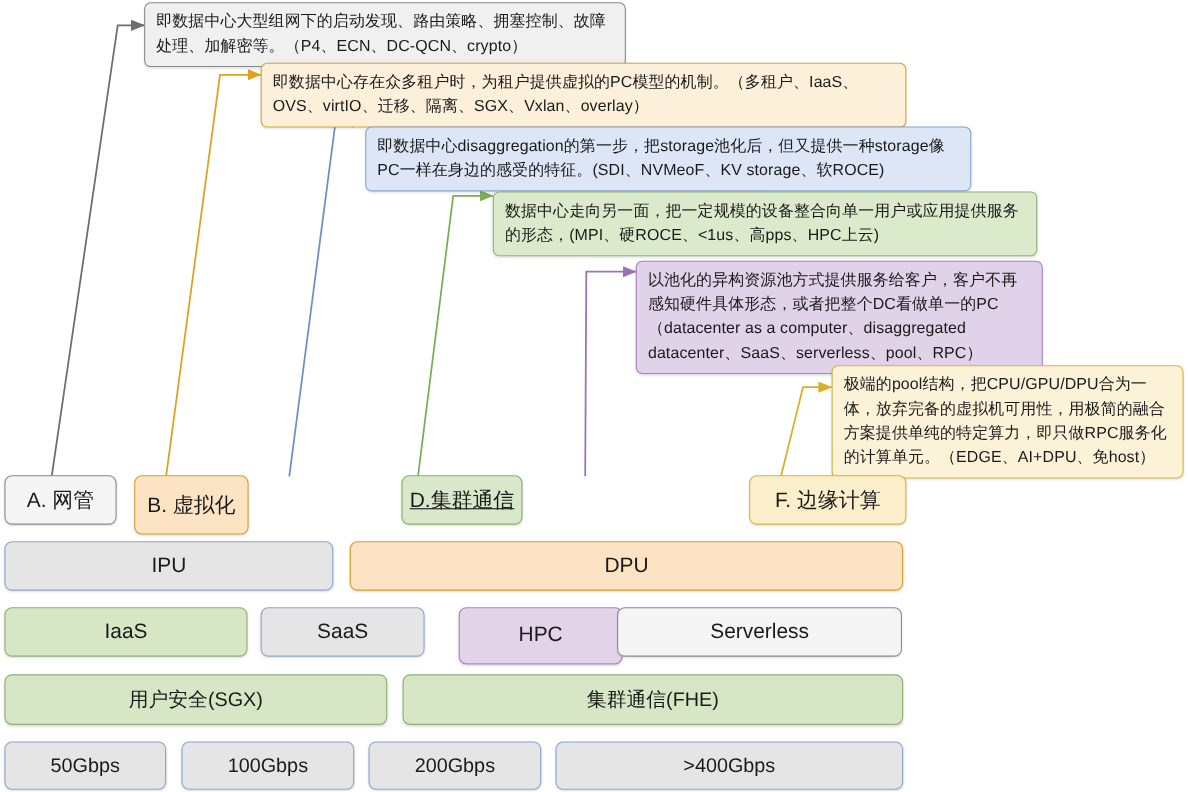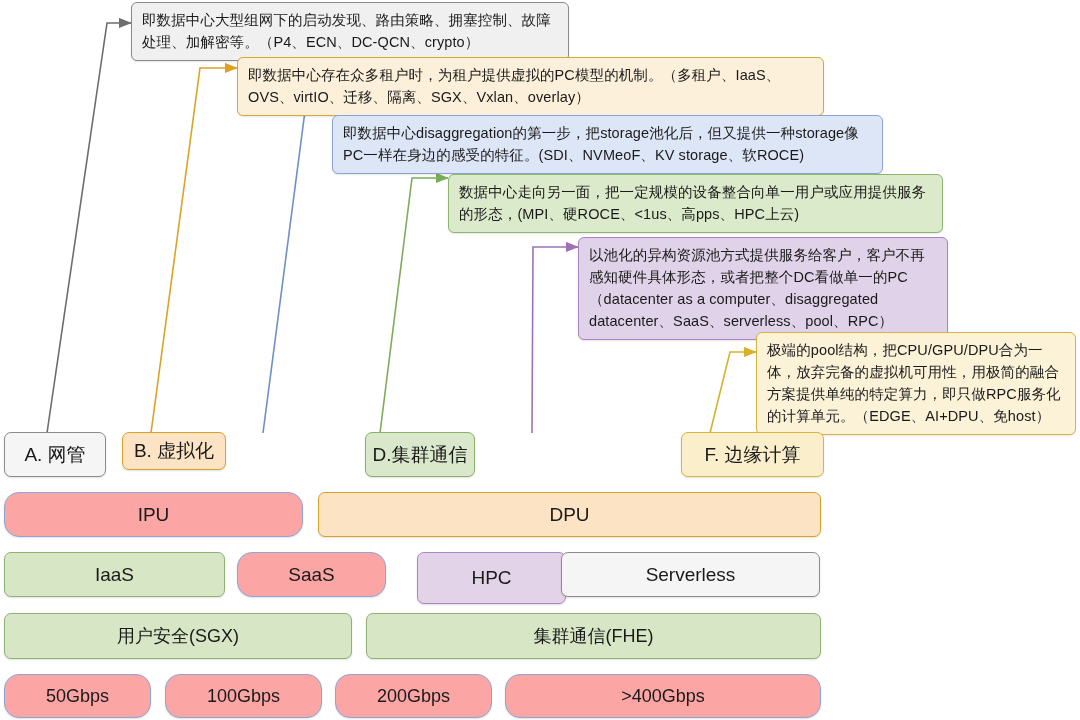--- a/index.html
+++ b/index.html
@@ -41,24 +41,24 @@
   }
   .cat{font-size:19px;}
   .unitrow{font-size:19px;}
   .seclabel{font-size:18px;}
   .speed{font-size:18px;}
 
   
   .p-grey  {background:#f5f5f5;border-color:#8c8c8c;}
   .p-orange{background:#fce3c4;border-color:#d9a02a;}
   .p-blue  {background:#d7e3f7;border-color:#7d9dd0;}
-  .p-green {background:#d9e8cb;border-color:#8ab06a;}
+  .p-green {background:#d9e8cb;border-color:#8ab06a;text-decoration:underline;}
   .p-purple{background:#ddd0e6;border-color:#a87fbd;}
   .p-cream {background:#fbeecb;border-color:#d9b441;}
-  .p-bluelt{background:#fca5a5;border-color:#8ca6d8;border-radius:15px;}
+  .p-bluelt{background:#e5e5e5;border-color:#8ca6d8;}
   .p-greenlt{background:#d7e7c6;border-color:#8fb273;}
   .p-purplelt{background:#e3d3e8;border-color:#ad86bf;}
   .p-callgrey{background:#f0f0f0;border-color:#8a8a8a;}
   .p-callorange{background:#fcf0da;border-color:#d9a733;}
   .p-callblue{background:#dde6f6;border-color:#8aa4d2;}
   .p-callgreen{background:#dbeacb;border-color:#8fb472;}
   .p-callpurple{background:#e0d2e8;border-color:#ab83c0;}
   .p-callcream{background:#fbf2d8;border-color:#d9b441;}
 </style>
 </head>
@@ -107,21 +107,21 @@
 
   <div class="callout p-callblue" style="left:332px;  top:115px; width:551px;">即数据中心disaggregation的第一步，把storage池化后，但又提供一种storage像PC一样在身边的感受的特征。(SDI、NVMeoF、KV storage、软ROCE)</div>
 
   <div class="callout p-callgreen" style="left:448px;  top:174px; width:495px;">数据中心走向另一面，把一定规模的设备整合向单一用户或应用提供服务的形态，(MPI、硬ROCE、&lt;1us、高pps、HPC上云)</div>
 
   <div class="callout p-callpurple" style="left:578px;  top:237px; width:370px;">以池化的异构资源池方式提供服务给客户，客户不再感知硬件具体形态，或者把整个DC看做单一的PC（datacenter as a computer、disaggregated datacenter、SaaS、serverless、pool、RPC）</div>
 
   <div class="callout p-callcream" style="left:756px;  top:332px; width:320px;">极端的pool结构，把CPU/GPU/DPU合为一体，放弃完备的虚拟机可用性，用极简的融合方案提供单纯的特定算力，即只做RPC服务化的计算单元。（EDGE、AI+DPU、免host）</div>
 
   <div class="box cat p-grey" style="left:4px;   top:432px; width:102px; height:45px;">A. 网管</div>
-  <div class="box cat p-orange" style="left:122px; top:432px; width:104px; height:38px;text-align:right;">B. 虚拟化</div>
+  <div class="box cat p-orange" style="left:122px; top:432px; width:104px; height:54px;text-align:right;">B. 虚拟化</div>
   <div class="box cat p-green" style="left:365px; top:432px; width:110px; height:45px;">D.集群通信</div>
   <div class="box cat p-cream" style="left:681px; top:432px; width:143px; height:45px;">F. 边缘计算</div>
 
   <div class="box unitrow p-bluelt" style="left:4px;   top:492px; width:299px; height:45px;">IPU</div>
   <div class="box unitrow p-orange" style="left:318px; top:492px; width:503px; height:45px;">DPU</div>
 
   <div class="box unitrow p-greenlt" style="left:4px;   top:552px; width:221px; height:45px;">IaaS</div>
   <div class="box unitrow p-bluelt" style="left:237px; top:552px; width:149px; height:45px;">SaaS</div>
   <div class="box unitrow p-purplelt" style="left:397px; top:552px; width:149px; height:52px;margin-left:20px;">HPC</div>
   <div class="box unitrow p-grey" style="left:561px; top:552px; width:259px; height:45px;">Serverless</div>

